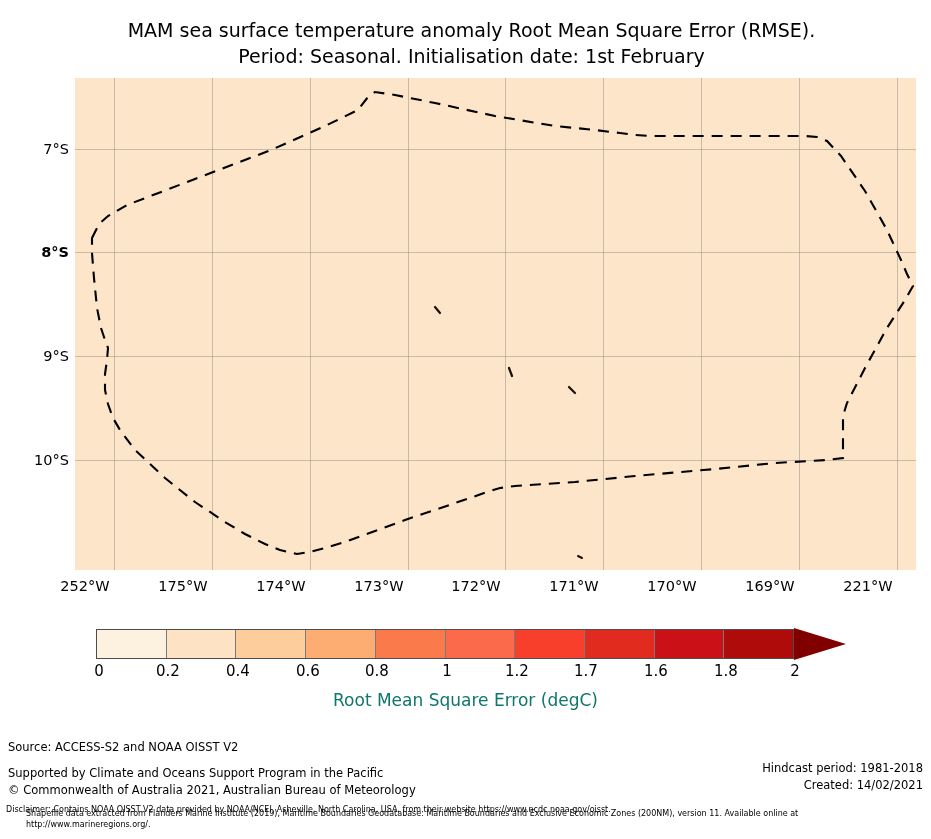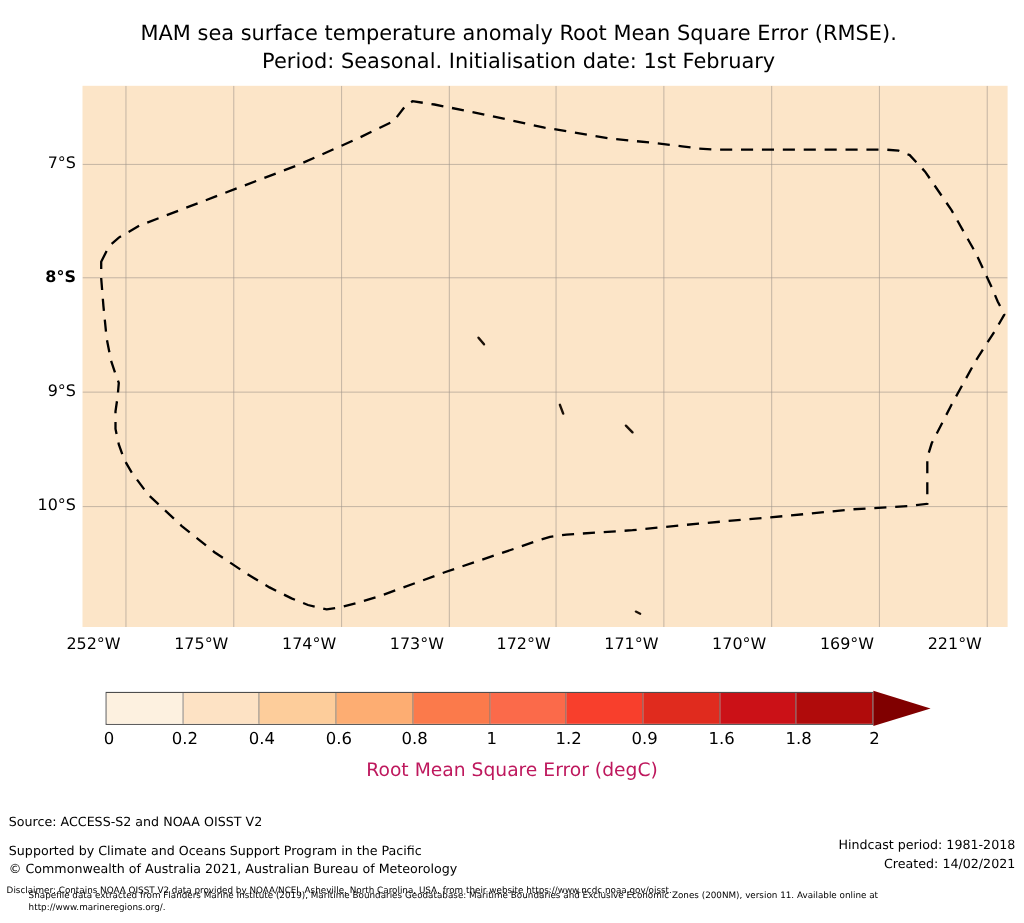--- a/index.html
+++ b/index.html
@@ -153,21 +153,21 @@
     font-size: 15px;
     color: #000;
   }
   #cbar-axis-label {
     position: absolute;
     left: 0;
     top: 690px;
     width: 931px;
     text-align: center;
     font-size: 17px;
-    color: #be185d;
+    color: #0f766e;
   }
 
   
   #footer-source {
     position: absolute;
     left: 8px;
     top: 740px;
     font-size: 11.5px;
     color: #000;
   }
@@ -293,21 +293,21 @@
 </div>
 
 <div id="cbar-ticks">
   <span class="cbar-tick-label" style="left:3px;">0</span>
   <span class="cbar-tick-label" style="left:72px;">0.2</span>
   <span class="cbar-tick-label" style="left:142px;">0.4</span>
   <span class="cbar-tick-label" style="left:212px;">0.6</span>
   <span class="cbar-tick-label" style="left:281px;">0.8</span>
   <span class="cbar-tick-label" style="left:351px;">1</span>
   <span class="cbar-tick-label" style="left:421px;">1.2</span>
-  <span class="cbar-tick-label" style="left:490px;">0.9</span>
+  <span class="cbar-tick-label" style="left:490px;">1.7</span>
   <span class="cbar-tick-label" style="left:560px;">1.6</span>
   <span class="cbar-tick-label" style="left:630px;">1.8</span>
   <span class="cbar-tick-label" style="left:699px;">2</span>
 </div>
 
 <div id="cbar-axis-label">Root Mean Square Error (degC)</div>
 
 <div id="footer-source">Source: ACCESS-S2 and NOAA OISST V2</div>
 
 <div id="footer-support">

